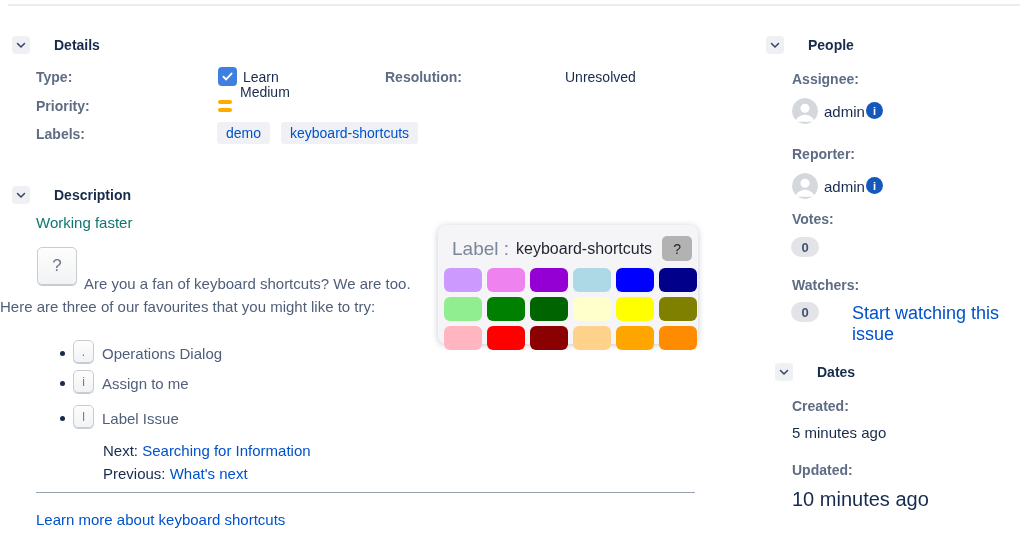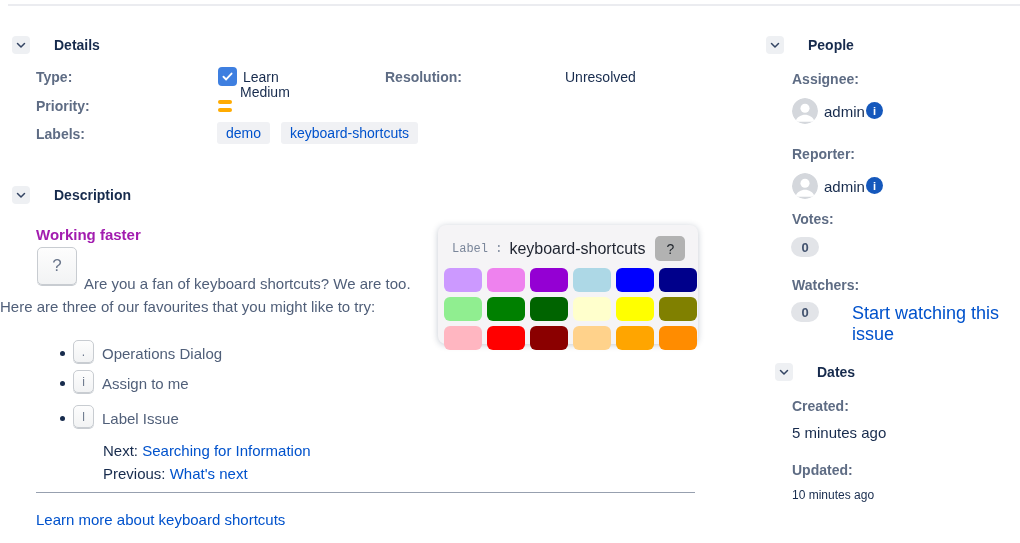--- a/index.html
+++ b/index.html
@@ -21,21 +21,21 @@
   .type-icon { position:absolute; left:218px; top:67px; width:19px; height:19px; background:#3e7fe0;
                border-radius:4px; display:flex; align-items:center; justify-content:center; }
   .type-icon svg { width:13px; height:13px; }
   .prio-icon { position:absolute; left:218px; top:100px; width:14px; height:12px;
                display:flex; flex-direction:column; justify-content:space-between; }
   .prio-icon span { display:block; height:4px; border-radius:2px; background:#ffab00; }
 
   .label-pill { position:absolute; height:22px; padding:0 9px; background:#f0f1f4; border-radius:3px;
                 font-size:14px; color:#0052cc; display:flex; align-items:center; text-decoration:none; }
 
-  .desc-heading { position:absolute; left:36px; top:214px; font-size:15px; font-weight:bold; color:#a21caf;margin-top:12px; }
+  .desc-heading { position:absolute; left:36px; top:214px; font-size:15px; font-weight:normal; color:#0f766e; }
 
   .keycap { border:1px solid #c8ccd1; border-radius:5px;
             background:linear-gradient(#fdfdfd,#f2f3f4); color:#6b778c;
             display:flex; align-items:center; justify-content:center;
             box-shadow:0 1px 0 #c8ccd1; }
   .keycap-big { position:absolute; left:37px; top:247px; width:40px; height:38px; font-size:17px; }
   .keycap-sm  { width:21px; height:23px; font-size:12px; }
 
   .body-line { position:absolute; font-size:15px; color:#505f79; white-space:nowrap; }
 
@@ -48,21 +48,21 @@
   a.link { color:#0052cc; text-decoration:none; cursor:pointer; }
 
   .desc-rule { position:absolute; left:36px; top:492px; width:659px; height:1px; background:#97a0af; }
   .learn-link { position:absolute; left:36px; top:511px; font-size:15px; }
 
   
   .popup { position:absolute; left:438px; top:225px; width:260px; height:119px;
            background:#f5f4f6; border-radius:8px; box-shadow:0 1px 6px rgba(23,43,77,.25);
            z-index:10; padding:11px 0 0 6px; }
   .popup-head { display:flex; align-items:center; margin-left:8px; margin-bottom:7px; }
-  .popup-label { font-size:12px; color:#7a869a;font-family:Liberation Mono, monospace; }
+  .popup-label { font-size:19px; color:#7a869a; }
   .popup-value { font-size:16px; color:#1f2430; margin-left:7px; }
   .popup-help { margin-left:10px; width:30px; height:25px; background:#b2b2b2; border:none;
                 border-radius:5px; font-size:14px; color:#22272e; cursor:pointer;
                 font-family:"Liberation Sans",sans-serif; }
   .swatch-grid { display:grid; grid-template-columns:repeat(6,38px); grid-auto-rows:24px; gap:5px; }
   .swatch { border-radius:6px; cursor:pointer; }
 
   
   .avatar { position:absolute; width:26px; height:26px; border-radius:50%; overflow:hidden; }
   .person-name { position:absolute; font-size:15px; color:#172b4d; cursor:pointer; }
@@ -232,15 +232,15 @@
             <polyline points="5 9 12 16 19 9"></polyline>
           </svg>
       </span>
     </button>
     <span class="section-title">Dates</span>
   </div>
 
   <span class="flabel" style="left:792px; top:398px;">Created:</span>
   <span class="fvalue" style="left:792px; top:424px; font-size:15px;">5 minutes ago</span>
   <span class="flabel" style="left:792px; top:462px;">Updated:</span>
-  <span class="fvalue" style="left:792px; top:488px; font-size:12px;">10 minutes ago</span>
+  <span class="fvalue" style="left:792px; top:488px; font-size:20px;">10 minutes ago</span>
 
 </div>
 
 </body></html>

